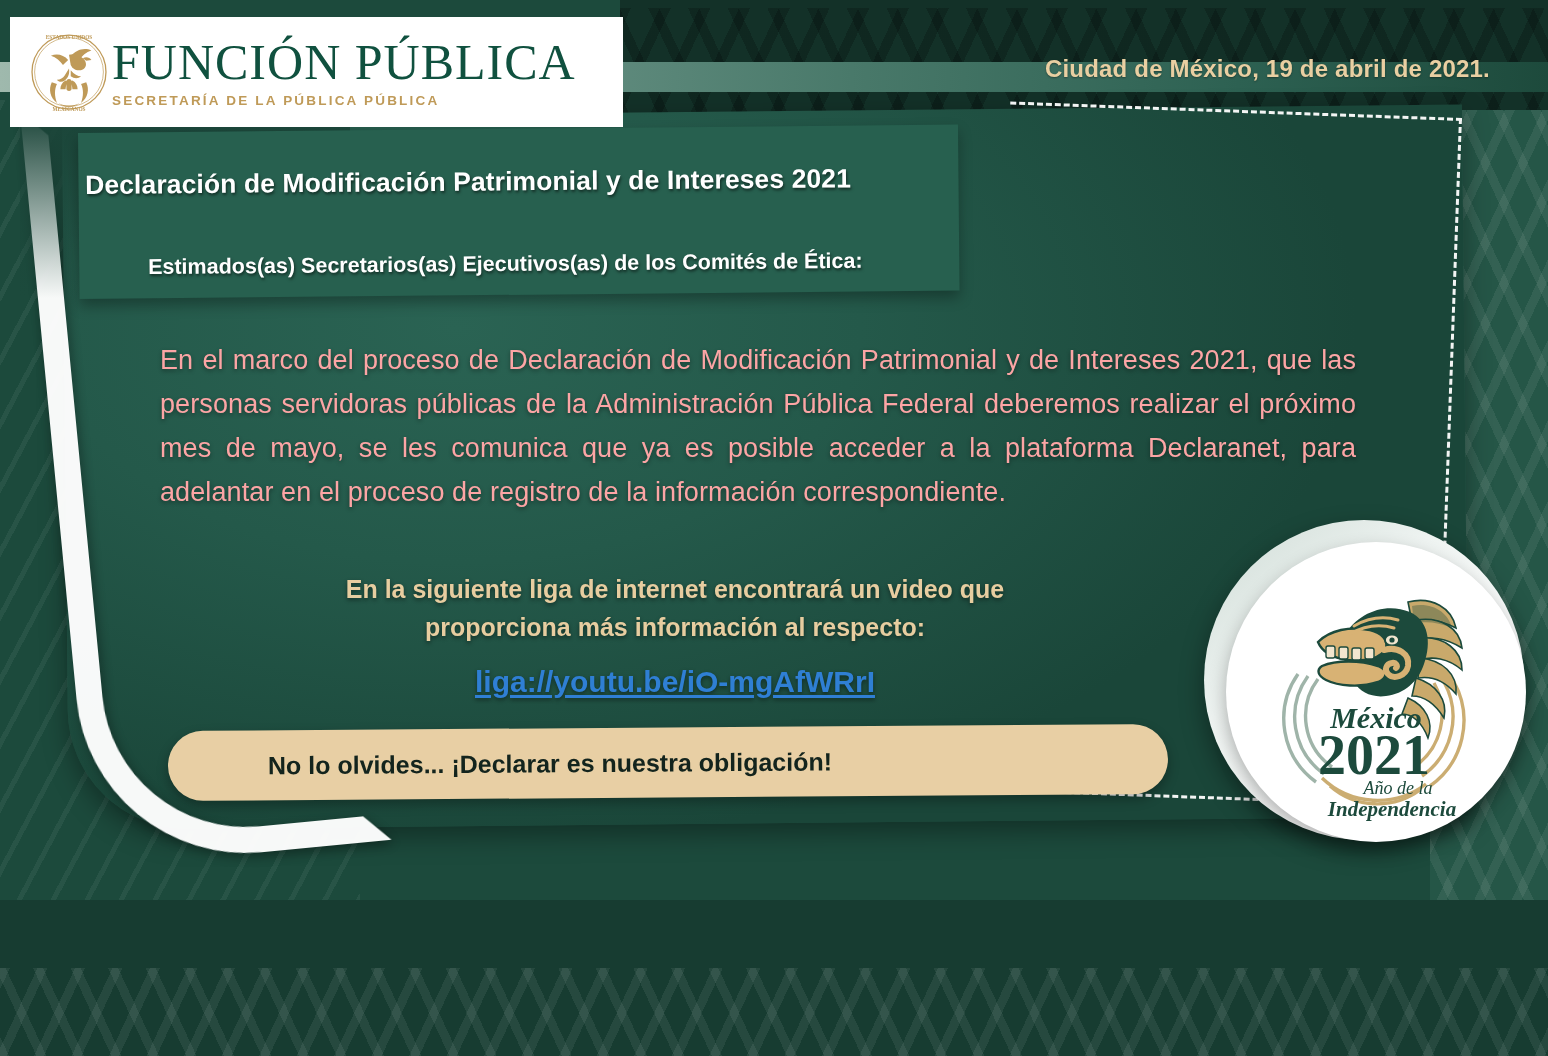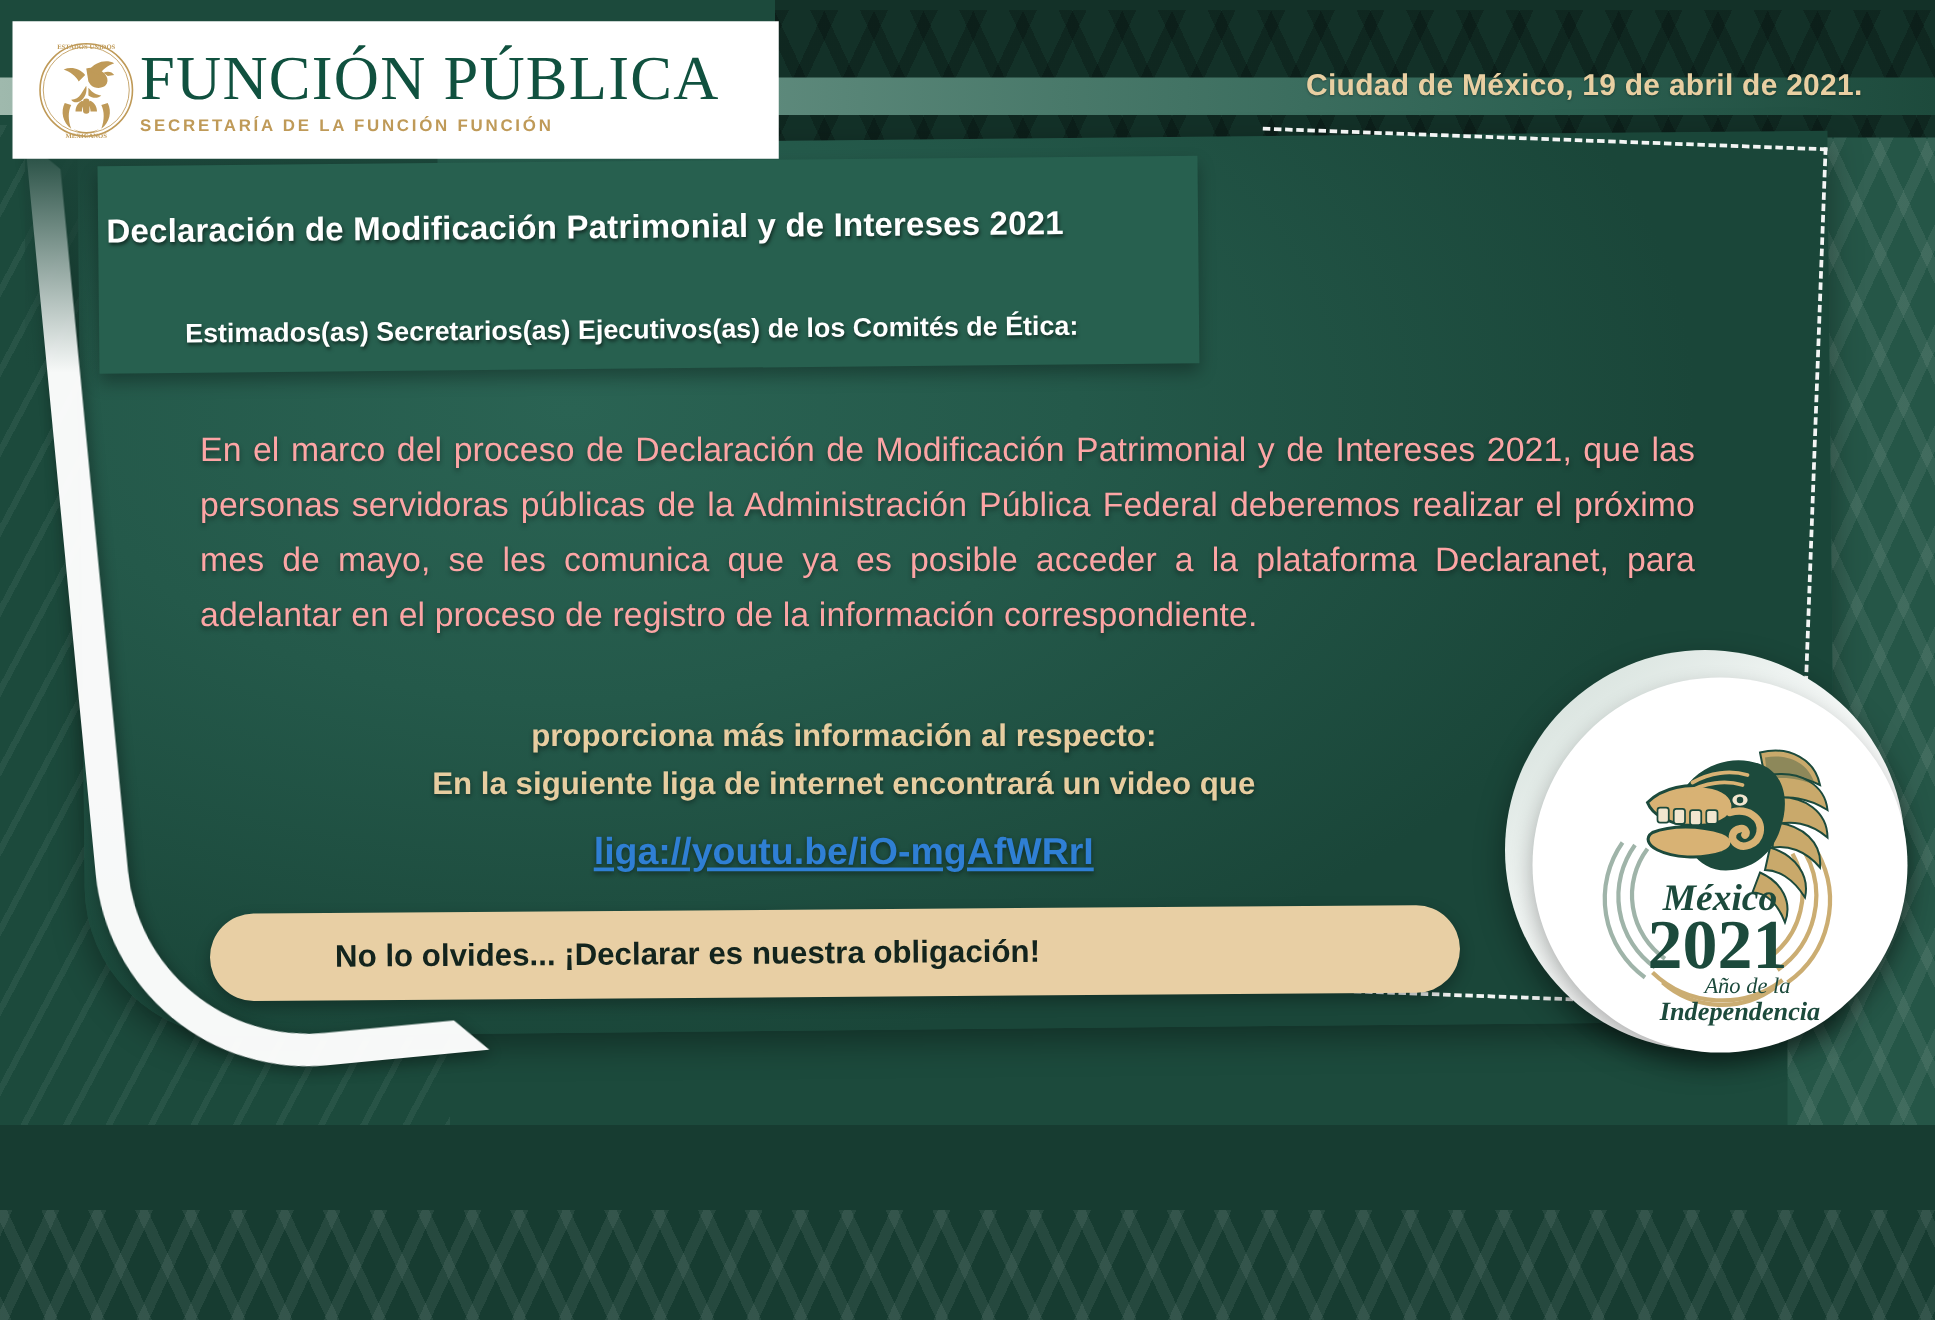--- a/index.html
+++ b/index.html
@@ -218,22 +218,22 @@
   <div id="swoosh"></div>
   <div id="swoosh-fade"></div>
 
   <div id="title-box"></div>
   <div id="doc-title">Declaración de Modificación Patrimonial y de Intereses  2021</div>
   <div id="greeting">Estimados(as) Secretarios(as) Ejecutivos(as) de los Comités de Ética:</div>
 
   <div id="body-text">En el marco del proceso de Declaración de Modificación Patrimonial y de Intereses 2021, que las personas servidoras públicas de la Administración Pública Federal deberemos realizar el próximo mes de mayo, se les comunica que ya es posible acceder a la plataforma Declaranet, para adelantar en el proceso de registro de la información correspondiente.</div>
 
   <div id="cta">
+    <div>En la siguiente liga de internet encontrará un video que</div>
     <div>proporciona más información al respecto:</div>
-    <div>En la siguiente liga de internet encontrará un video que</div>
   </div>
   <div id="video-link">
     <a href="#">liga://youtu.be/iO-mgAfWRrI</a>
   </div>
 
   <div id="reminder-banner">
     <span id="reminder-text">No lo olvides... ¡Declarar es nuestra obligación!</span>
   </div>
 
 
@@ -265,21 +265,21 @@
           <path d="M38 86 C44 90 56 90 62 86 C56 92 44 92 38 86 Z"></path>
         </g>
         <g fill="#bf9a58" font-family="Liberation Serif, serif" font-size="6.2" font-weight="bold">
           <text x="50" y="12" text-anchor="middle" transform="rotate(0 50 50)">ESTADOS UNIDOS</text>
           <text x="50" y="95" text-anchor="middle">MEXICANOS</text>
         </g>
       </svg>
     </div>
     <div id="logo-texts">
       <div id="logo-title">FUNCIÓN PÚBLICA</div>
-      <div id="logo-sub">SECRETARÍA DE LA FUNCIÓN FUNCIÓN</div>
+      <div id="logo-sub">SECRETARÍA DE LA PÚBLICA PÚBLICA</div>
     </div>
   </div>
 
   <div id="header-date">Ciudad de México, 19 de abril de 2021.</div>
 
   <div id="seal-wrap">
     <div id="seal-shadow-ring"></div>
     <div id="seal-disc">
       <svg viewBox="0 0 300 300" xmlns="http://www.w3.org/2000/svg">
 

